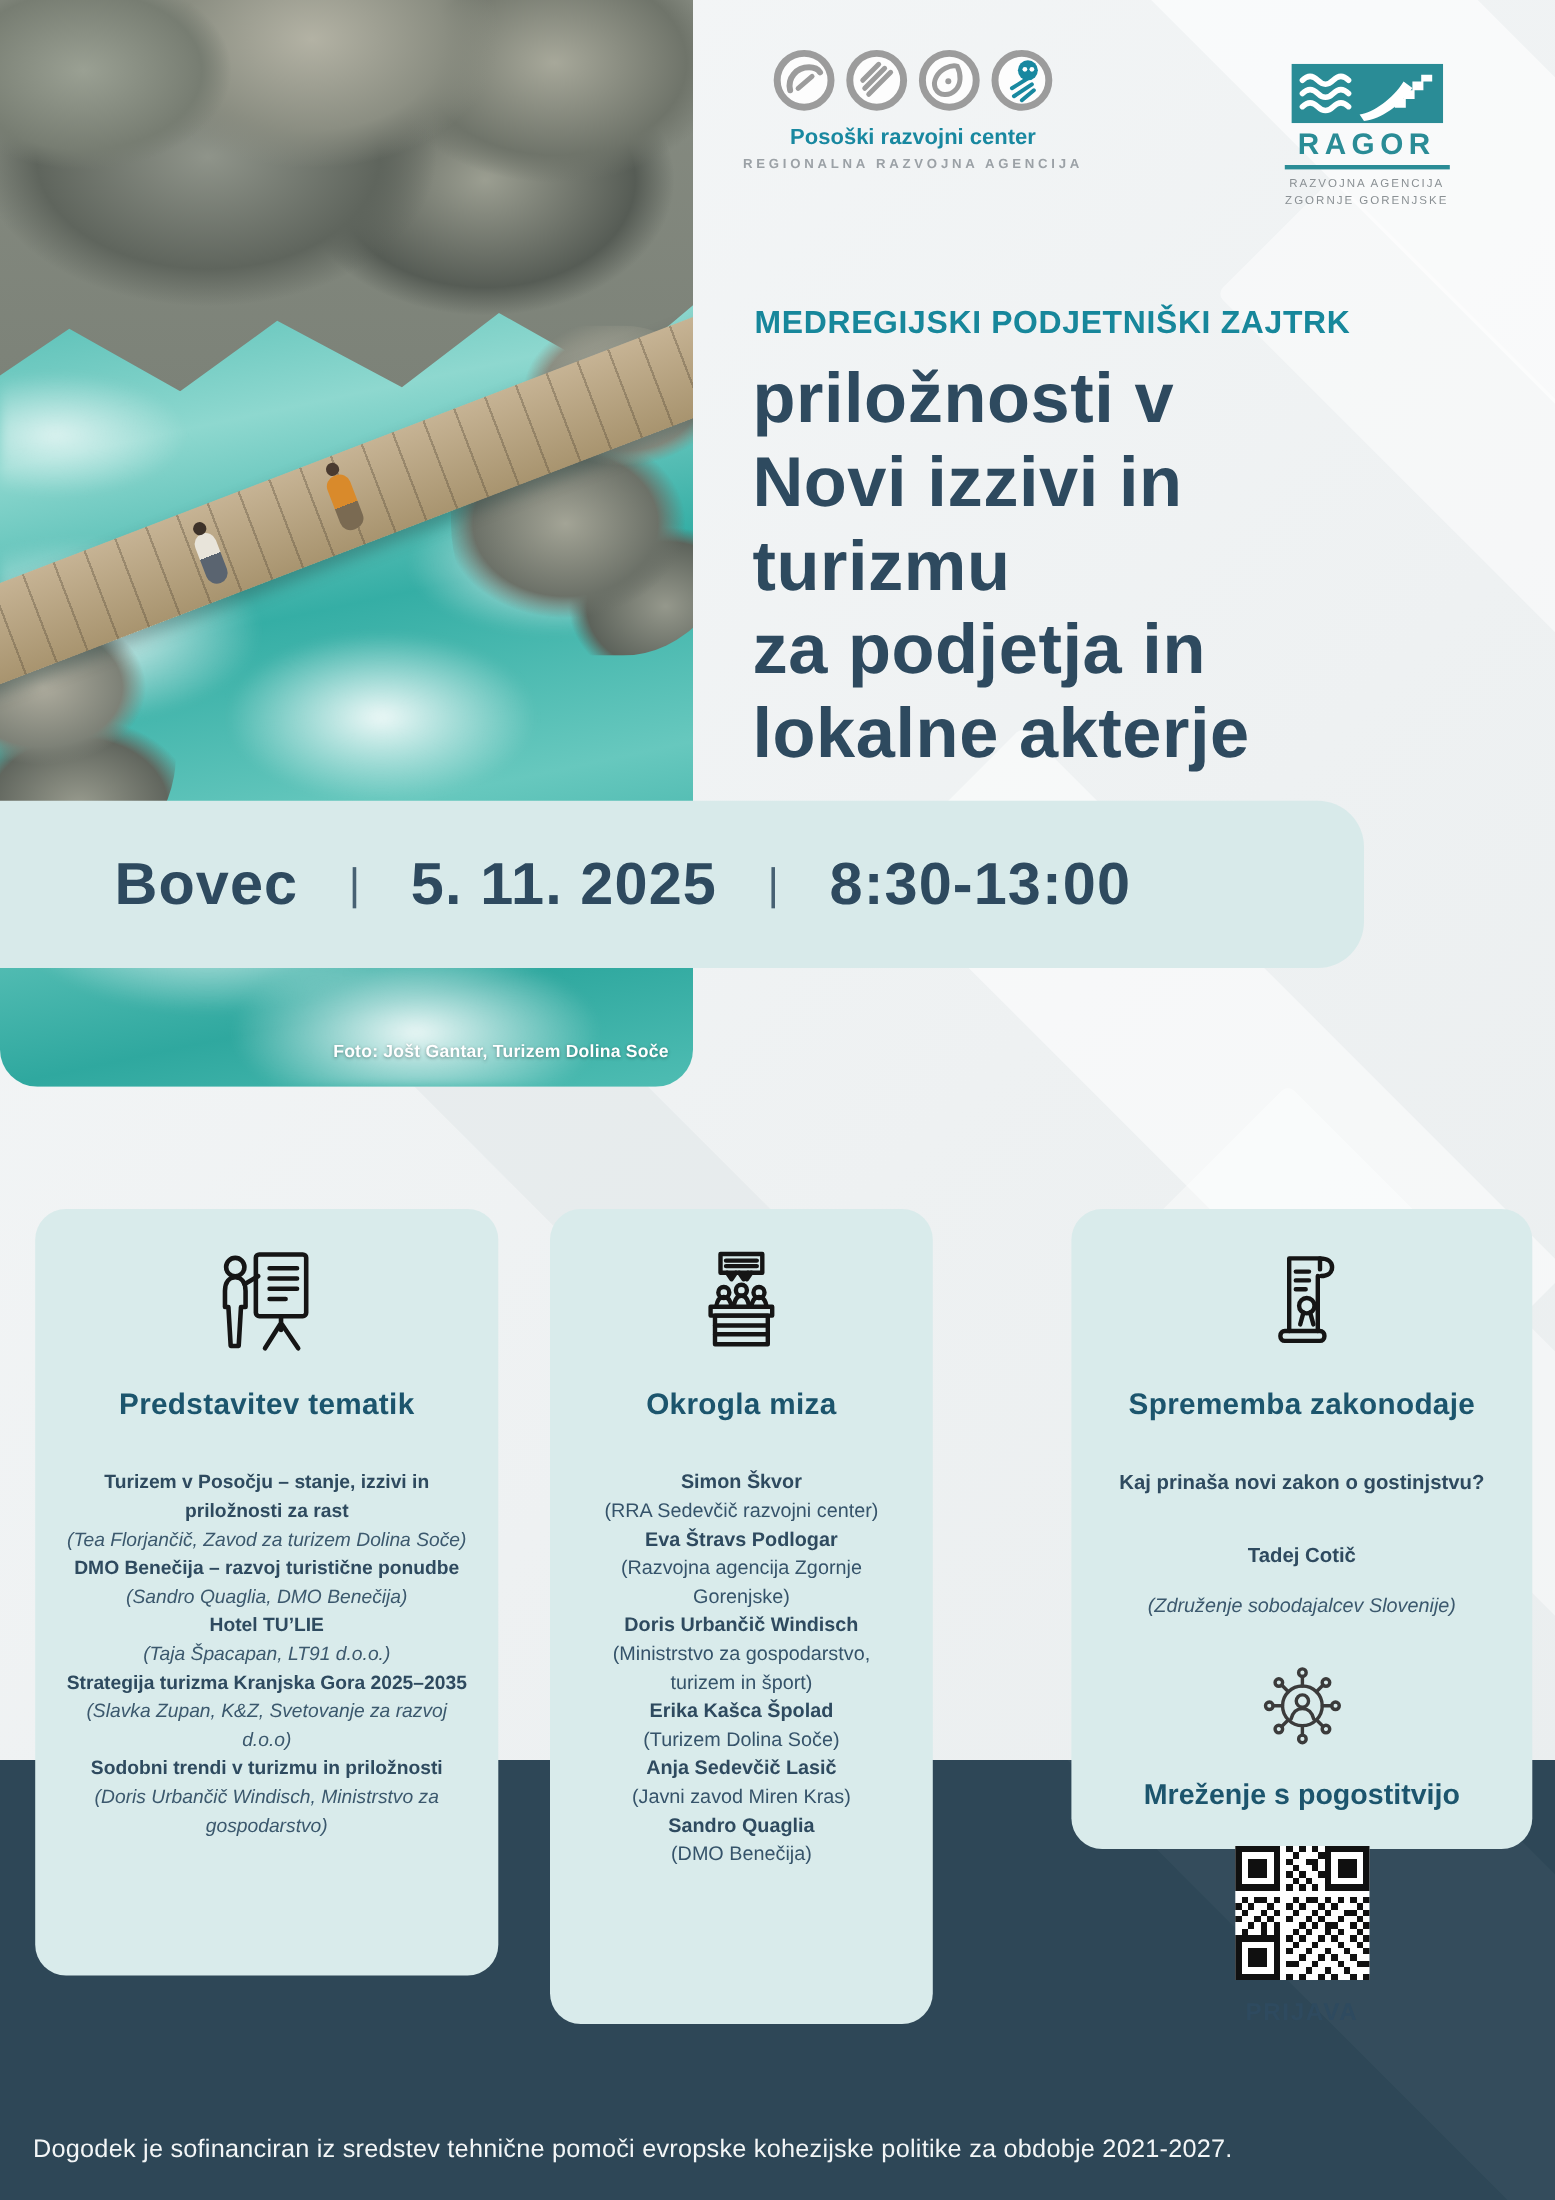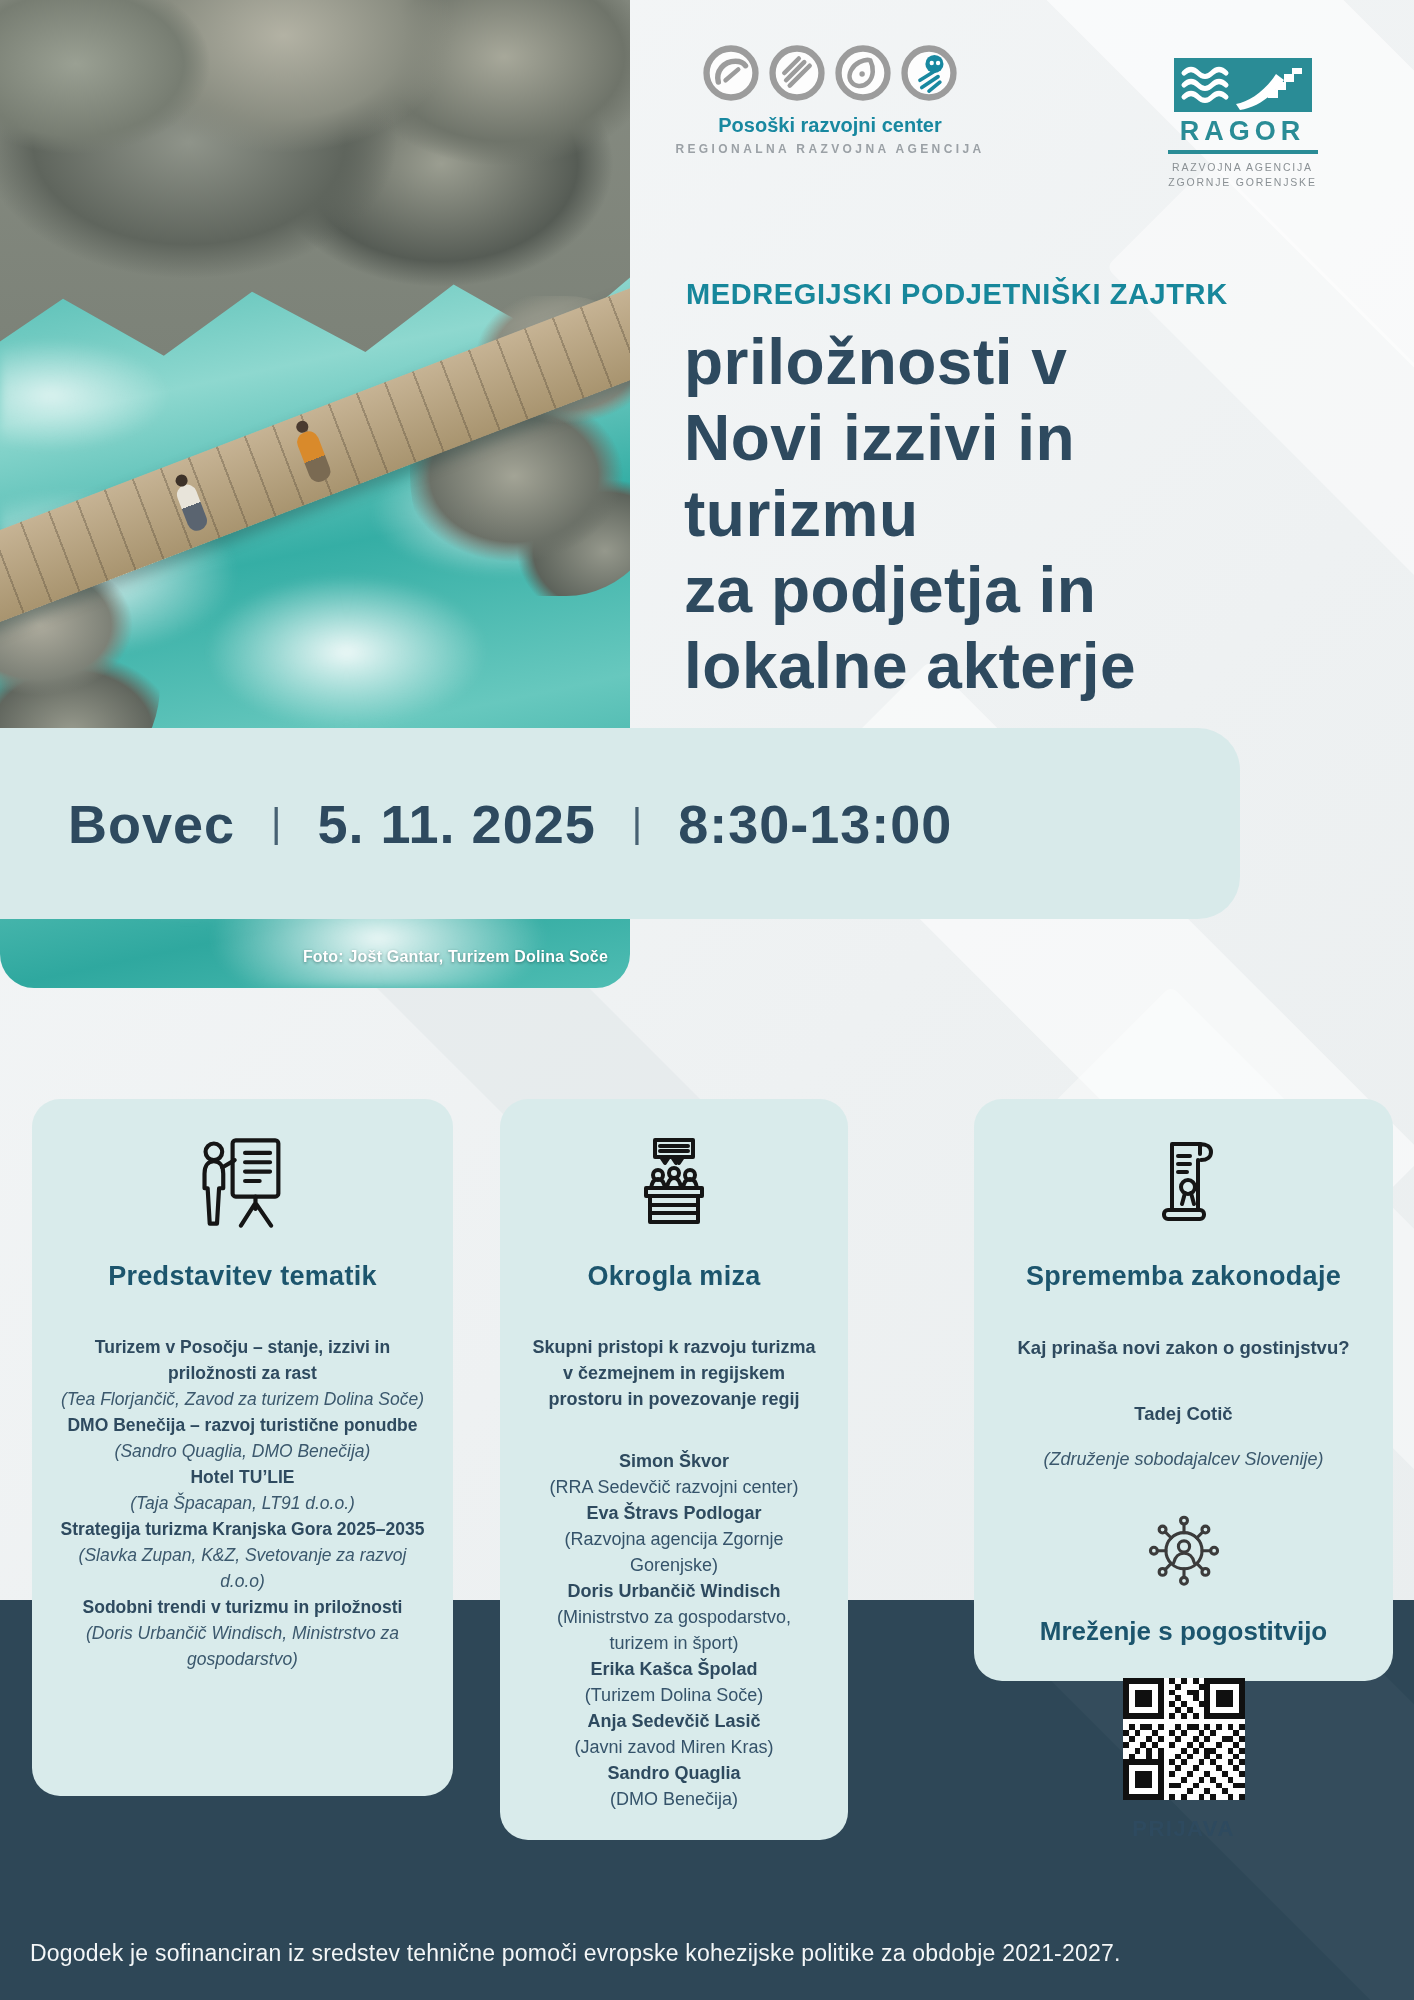--- a/index.html
+++ b/index.html
@@ -77,22 +77,22 @@
   .ragor-name{margin-top:4px;font-size:27px;font-weight:bold;color:#2a8c96;letter-spacing:5px;}
   .ragor-rule{margin:3px auto 6px;width:150px;height:4px;background:#2a8c96;}
   .ragor-sub{font-size:10.5px;letter-spacing:1.8px;color:#8a9094;font-weight:normal;line-height:15px;}
 
   
   .kicker{position:absolute;left:686px;top:278px;font-size:29px;font-weight:bold;color:#17879b;letter-spacing:.6px;}
   .title{position:absolute;left:684px;top:324px;margin:0;font-size:64px;line-height:76px;font-weight:bold;color:#2e4a5f;letter-spacing:.5px;}
   .title span{display:block;}
 
   
-  .event-bar{position:absolute;left:0;top:728px;width:1240px;height:191px;background:#d8eaea;
-    border-radius:0 42px 42px 0;display:flex;align-items:center;padding-left:68px;box-sizing:border-box;gap:36px;}
+  .event-bar{position:absolute;left:0;top:728px;width:1240px;height:152px;background:#d8eaea;
+    border-radius:0 42px 42px 0;display:flex;align-items:center;padding-left:104px;box-sizing:border-box;gap:46px;}
   .event-bar .big{font-size:54px;font-weight:bold;color:#2e4a5f;letter-spacing:1px;}
   .event-bar .sep{font-size:40px;color:#2e4a5f;font-weight:normal;opacity:.85;}
 
   
   .card{position:absolute;top:1099px;background:#d9ebeb;border-radius:28px;box-sizing:border-box;
     text-align:center;padding:24px 26px 0;}
   .card.c1{left:32px;width:421px;height:697px;}
   .card.c2{left:500px;width:348px;height:741px;}
   .card.c3{left:974px;width:419px;height:582px;}
   .card-icon{height:118px;display:flex;align-items:center;justify-content:center;}
@@ -243,21 +243,20 @@
           <circle cx="50" cy="41" r="5"></circle>
           <circle cx="66" cy="43" r="5"></circle>
         <path d="M27 56c1-6 3.5-9 7-9s6 3 7 9M43 56c1-7 3.5-10 7-10s6 3 7 10M59 56c1-6 3.5-9 7-9s6 3 7 9"></path>
         <rect x="22" y="56" width="56" height="8"></rect>
         <rect x="26" y="64" width="48" height="26"></rect>
         <path d="M26 73h48M26 81h48"></path>
       </svg>
     </div>
     <div class="card-title">Okrogla miza</div>
     <div class="card-body">
-      <p class="intro">Skupni pristopi k razvoju turizma v čezmejnem in regijskem prostoru in povezovanje regij</p>
       <div class="speakers">
         <p class="sp-name">Simon Škvor</p>
         <p class="sp-org">(RRA Sedevčič razvojni center)</p>
         <p class="sp-name">Eva Štravs Podlogar</p>
         <p class="sp-org">(Razvojna agencija Zgornje Gorenjske)</p>
         <p class="sp-name">Doris Urbančič Windisch</p>
         <p class="sp-org">(Ministrstvo za gospodarstvo, turizem in šport)</p>
         <p class="sp-name">Erika Kašca Špolad</p>
         <p class="sp-org">(Turizem Dolina Soče)</p>
         <p class="sp-name">Anja Sedevčič Lasič</p>

